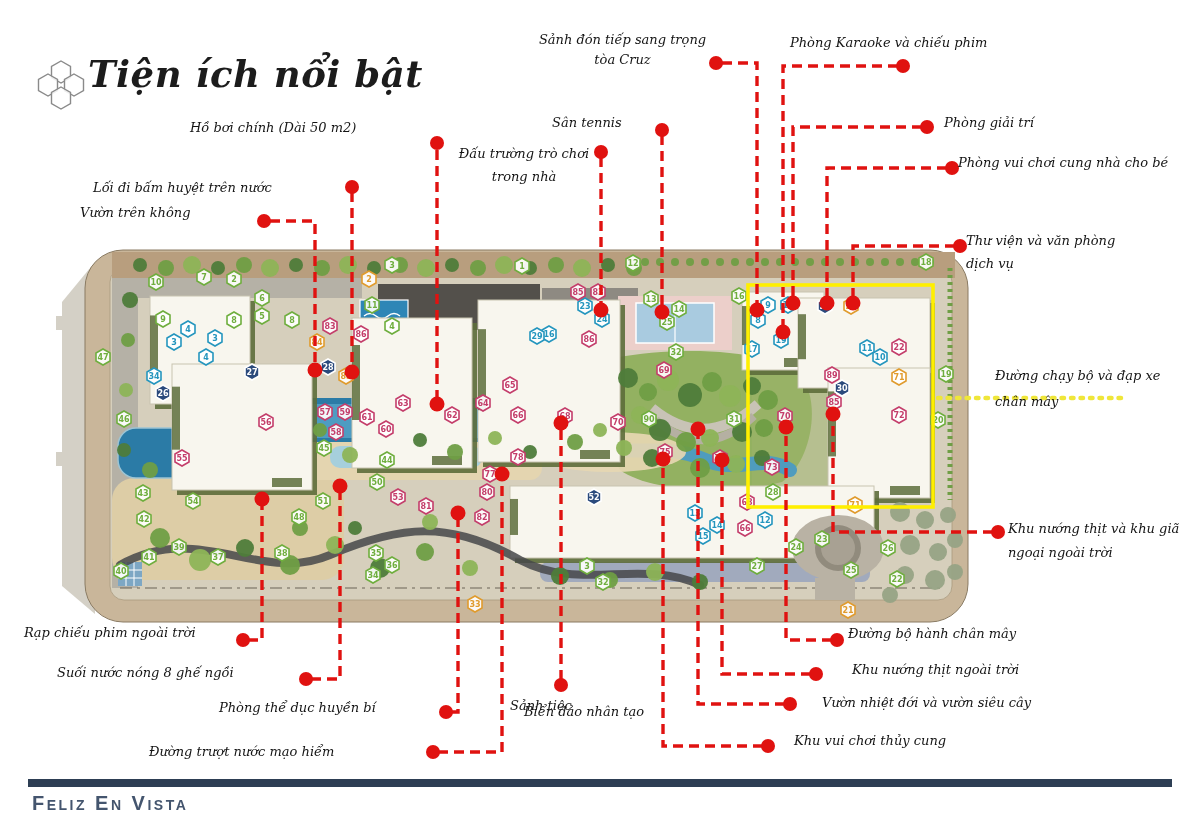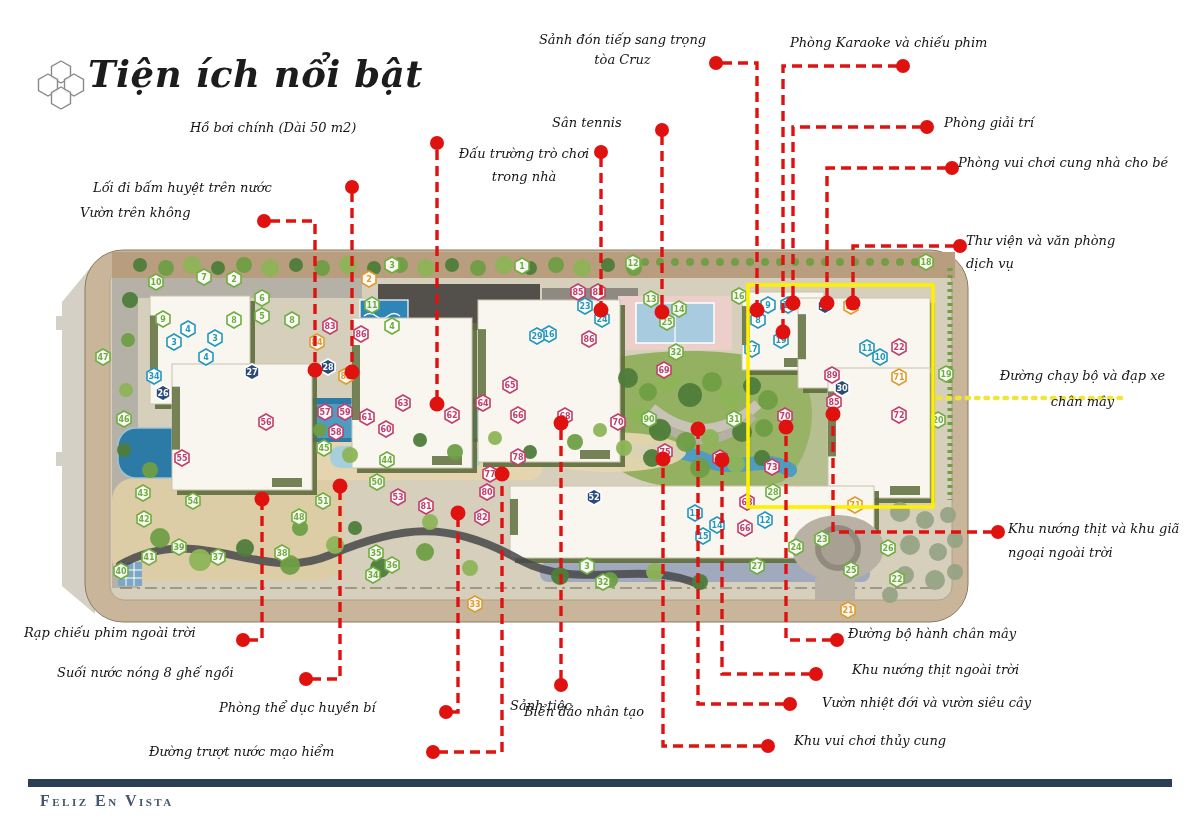--- a/index.html
+++ b/index.html
@@ -20,22 +20,22 @@
          font-family:"DejaVu Serif","Liberation Serif",serif;padding-left:44px;}
   .map-svg{position:absolute;left:0;top:0;z-index:1;}
   .lbl{position:absolute;z-index:3;font-style:italic;font-size:13px;line-height:1.5;
        color:var(--label-text);white-space:normal;}
   .nowrap{white-space:nowrap;}
   .page-title{position:absolute;left:88px;top:52px;z-index:3;font-style:italic;font-weight:600;
        font-size:37px;color:#1c1c1c;white-space:nowrap;letter-spacing:0.5px;}
   .title-icon{position:absolute;left:36px;top:58px;z-index:3;}
   .footer-bar{position:absolute;left:28px;top:779px;width:1144px;height:8px;z-index:3;
        background:var(--footer-navy);}
-  .brand{position:absolute;left:40px;top:792px;z-index:3;font-family:Liberation Serif, serif;
-       font-variant-caps:small-caps;font-weight:600;font-size:16px;letter-spacing:2.5px;
+  .brand{position:absolute;left:32px;top:792px;z-index:3;font-family:Liberation Sans, sans-serif;
+       font-variant-caps:small-caps;font-weight:600;font-size:20px;letter-spacing:2.5px;
        color:var(--brand-text);}
   
   .lead{stroke:var(--accent-red);stroke-width:3.4;fill:none;stroke-dasharray:10 6;}
   .dot{fill:var(--accent-red);}
   .ybox{fill:none;stroke:var(--highlight-yellow);stroke-width:3.6;}
   .ypath{stroke:var(--path-yellow);stroke-width:4.5;stroke-dasharray:2.5 7;stroke-linecap:round;}
   .marker polygon{stroke-width:1.6;}
   .marker text{font-family:"DejaVu Sans",sans-serif;font-size:8px;font-weight:bold;
        text-anchor:middle;}
   .m-g polygon{fill:#ffffff;fill-opacity:.92;stroke:var(--marker-green);}  .m-g text{fill:var(--marker-green);}
@@ -845,21 +845,21 @@
   <div class="lbl" style="left:530px;top:30px;width:185px;text-align:center;">Sảnh đón tiếp sang trọng tòa Cruz</div>
   <div class="lbl nowrap" style="left:790px;top:33px;">Phòng Karaoke và chiếu phim</div>
   <div class="lbl nowrap" style="left:190px;top:118px;">Hồ bơi chính (Dài 50 m2)</div>
   <div class="lbl nowrap" style="left:552px;top:113px;">Sân tennis</div>
   <div class="lbl" style="left:448px;top:143px;width:152px;text-align:center;line-height:1.75;">Đấu trường trò chơi trong nhà</div>
   <div class="lbl nowrap" style="left:944px;top:113px;">Phòng giải trí</div>
   <div class="lbl nowrap" style="left:70px;top:178px;margin-left:23px;">Lối đi bấm huyệt trên nước</div>
   <div class="lbl" style="left:958px;top:151px;width:212px;line-height:1.8;">Phòng vui chơi cung nhà cho bé</div>
   <div class="lbl nowrap" style="left:80px;top:203px;">Vườn trên không</div>
   <div class="lbl" style="left:966px;top:229px;width:162px;line-height:1.8;">Thư viện và văn phòng dịch vụ</div>
-  <div class="lbl" style="left:995px;top:363px;width:175px;text-align:center;line-height:2.0;">Đường chạy bộ và đạp xe chân mây</div>
+  <div class="lbl" style="left:995px;top:363px;width:175px;text-align:left;line-height:2.0;">Đường chạy bộ và đạp xe chân mây</div>
   <div class="lbl" style="left:1008px;top:517px;width:190px;line-height:1.85;">Khu nướng thịt và khu giã ngoại ngoài trời</div>
   <div class="lbl nowrap" style="left:848px;top:624px;">Đường bộ hành chân mây</div>
   <div class="lbl nowrap" style="left:852px;top:660px;">Khu nướng thịt ngoài trời</div>
   <div class="lbl nowrap" style="left:822px;top:693px;">Vườn nhiệt đới và vườn siêu cây</div>
   <div class="lbl nowrap" style="left:794px;top:731px;">Khu vui chơi thủy cung</div>
   <div class="lbl nowrap" style="left:24px;top:623px;">Rạp chiếu phim ngoài trời</div>
   <div class="lbl nowrap" style="left:57px;top:663px;">Suối nước nóng 8 ghế ngồi</div>
   <div class="lbl nowrap" style="left:219px;top:698px;">Phòng thể dục huyền bí</div>
   <div class="lbl nowrap" style="left:149px;top:742px;">Đường trượt nước mạo hiểm</div>
   <div class="lbl nowrap" style="left:510px;top:696px;">Sảnh tiệc</div>

